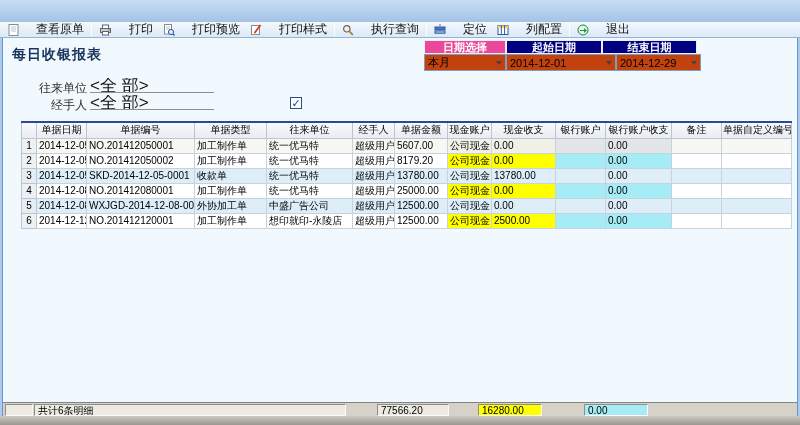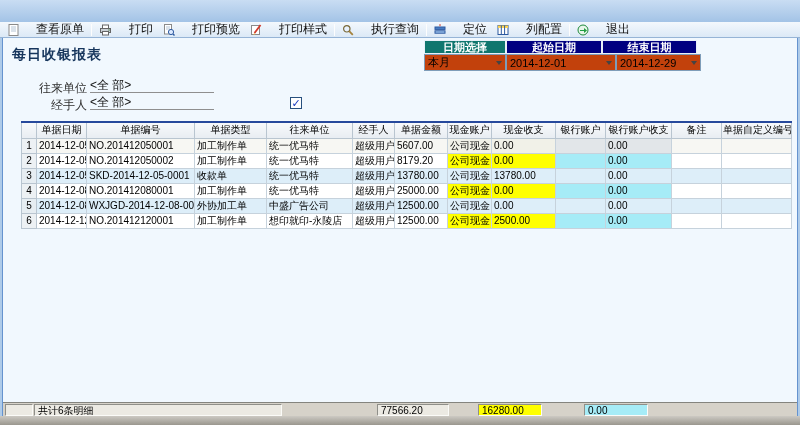--- a/index.html
+++ b/index.html
@@ -26,34 +26,34 @@
 
   
   .panel{position:absolute;left:2px;top:38px;width:796px;height:378px;background:#f1f8fe;
          border-left:1px solid #6593cf;border-right:1px solid #6593cf;}
 
   
   .filters{position:absolute;left:421px;top:2px;display:flex;flex-direction:column;}
   .frow{display:flex;}
   .fhead{height:14px;line-height:13px;font-size:11px;font-weight:bold;color:#fff;text-align:center;
          border:1px solid #e8f0f8;}
-  .fh-green{background:#0f766e;width:82px;}
+  .fh-green{background:#ec4899;width:82px;}
   .fh-navy1{background:#000080;width:96px;}
   .fh-navy2{background:#000080;width:95px;}
   .combo{height:17px;background:#c2410c;border:1px solid #7f9db9;font-size:11px;
          display:flex;align-items:center;justify-content:space-between;padding:0 3px;}
   .c1{width:82px;} .c2{width:110px;align-items:center;} .c3{width:85px;}
   .combo .txt{overflow:hidden;white-space:nowrap;}
   .darr{width:0;height:0;border-left:3px solid transparent;border-right:3px solid transparent;
         border-top:4px solid #444;margin-left:2px;}
 
   .rtitle{position:absolute;left:9px;top:8px;font-size:14px;font-weight:bold;color:#17365d;letter-spacing:1px;}
 
   .flabel{position:absolute;font-size:12px;color:#303030;}
-  .fvalue{position:absolute;width:124px;font-size:12px;color:#101010;border-bottom:1px solid #8f8f8f;
+  .fvalue{position:absolute;width:124px;font-size:17px;color:#101010;border-bottom:1px solid #8f8f8f;
           height:15px;line-height:15px;overflow:hidden;white-space:nowrap;}
 
   .cbrow{position:absolute;left:287px;top:59px;display:flex;align-items:center;gap:3px;}
   .cbox{width:12px;height:12px;background:#fff;border:1px solid #27507e;font-size:11px;line-height:11px;
         text-align:center;color:#1536c0;font-weight:bold;}
   .cblabel{font-size:12px;color:#101010;border:1px dotted #9ab0c6;padding:0 1px;}
 
   
   .grid{position:absolute;left:18px;top:83px;width:770px;border-collapse:collapse;table-layout:fixed;
         font-size:10px;border:1px solid #4a6fa5;border-top:2px solid #27499c;}
@@ -71,21 +71,21 @@
   tr.sel td.bank{background:#e2e6e9;}
   tr.sel td.rownum{background:#edf1f4;}
 
   
   .statusbar{position:absolute;left:0;top:364px;width:794px;height:14px;background:#d6d2c9;
         border-top:1px solid #84847e;}
   .sbox{position:absolute;top:1px;height:12px;font-size:10px;line-height:11px;background:#eceae3;
         border:1px solid;border-color:#8f8f89 #fbfbf8 #fbfbf8 #8f8f89;padding:0 3px;
         overflow:hidden;white-space:nowrap;}
   .sb-ind{left:2px;width:28px;}
-  .sb-count{left:31px;width:248px;}
+  .sb-count{left:31px;width:312px;}
   .sb-amt{left:374px;width:72px;}
   .sb-cash{left:475px;width:64px;background:#ffff00;}
   .sb-bank{left:581px;width:64px;background:#a6ecf7;}
 
   .bottomstrip{position:absolute;left:0;top:416px;width:800px;height:9px;
         background:linear-gradient(#ccc9c3,#9a978e);}
   .icon{display:inline-block;line-height:0;}
 </style>
 </head>
 <body>

